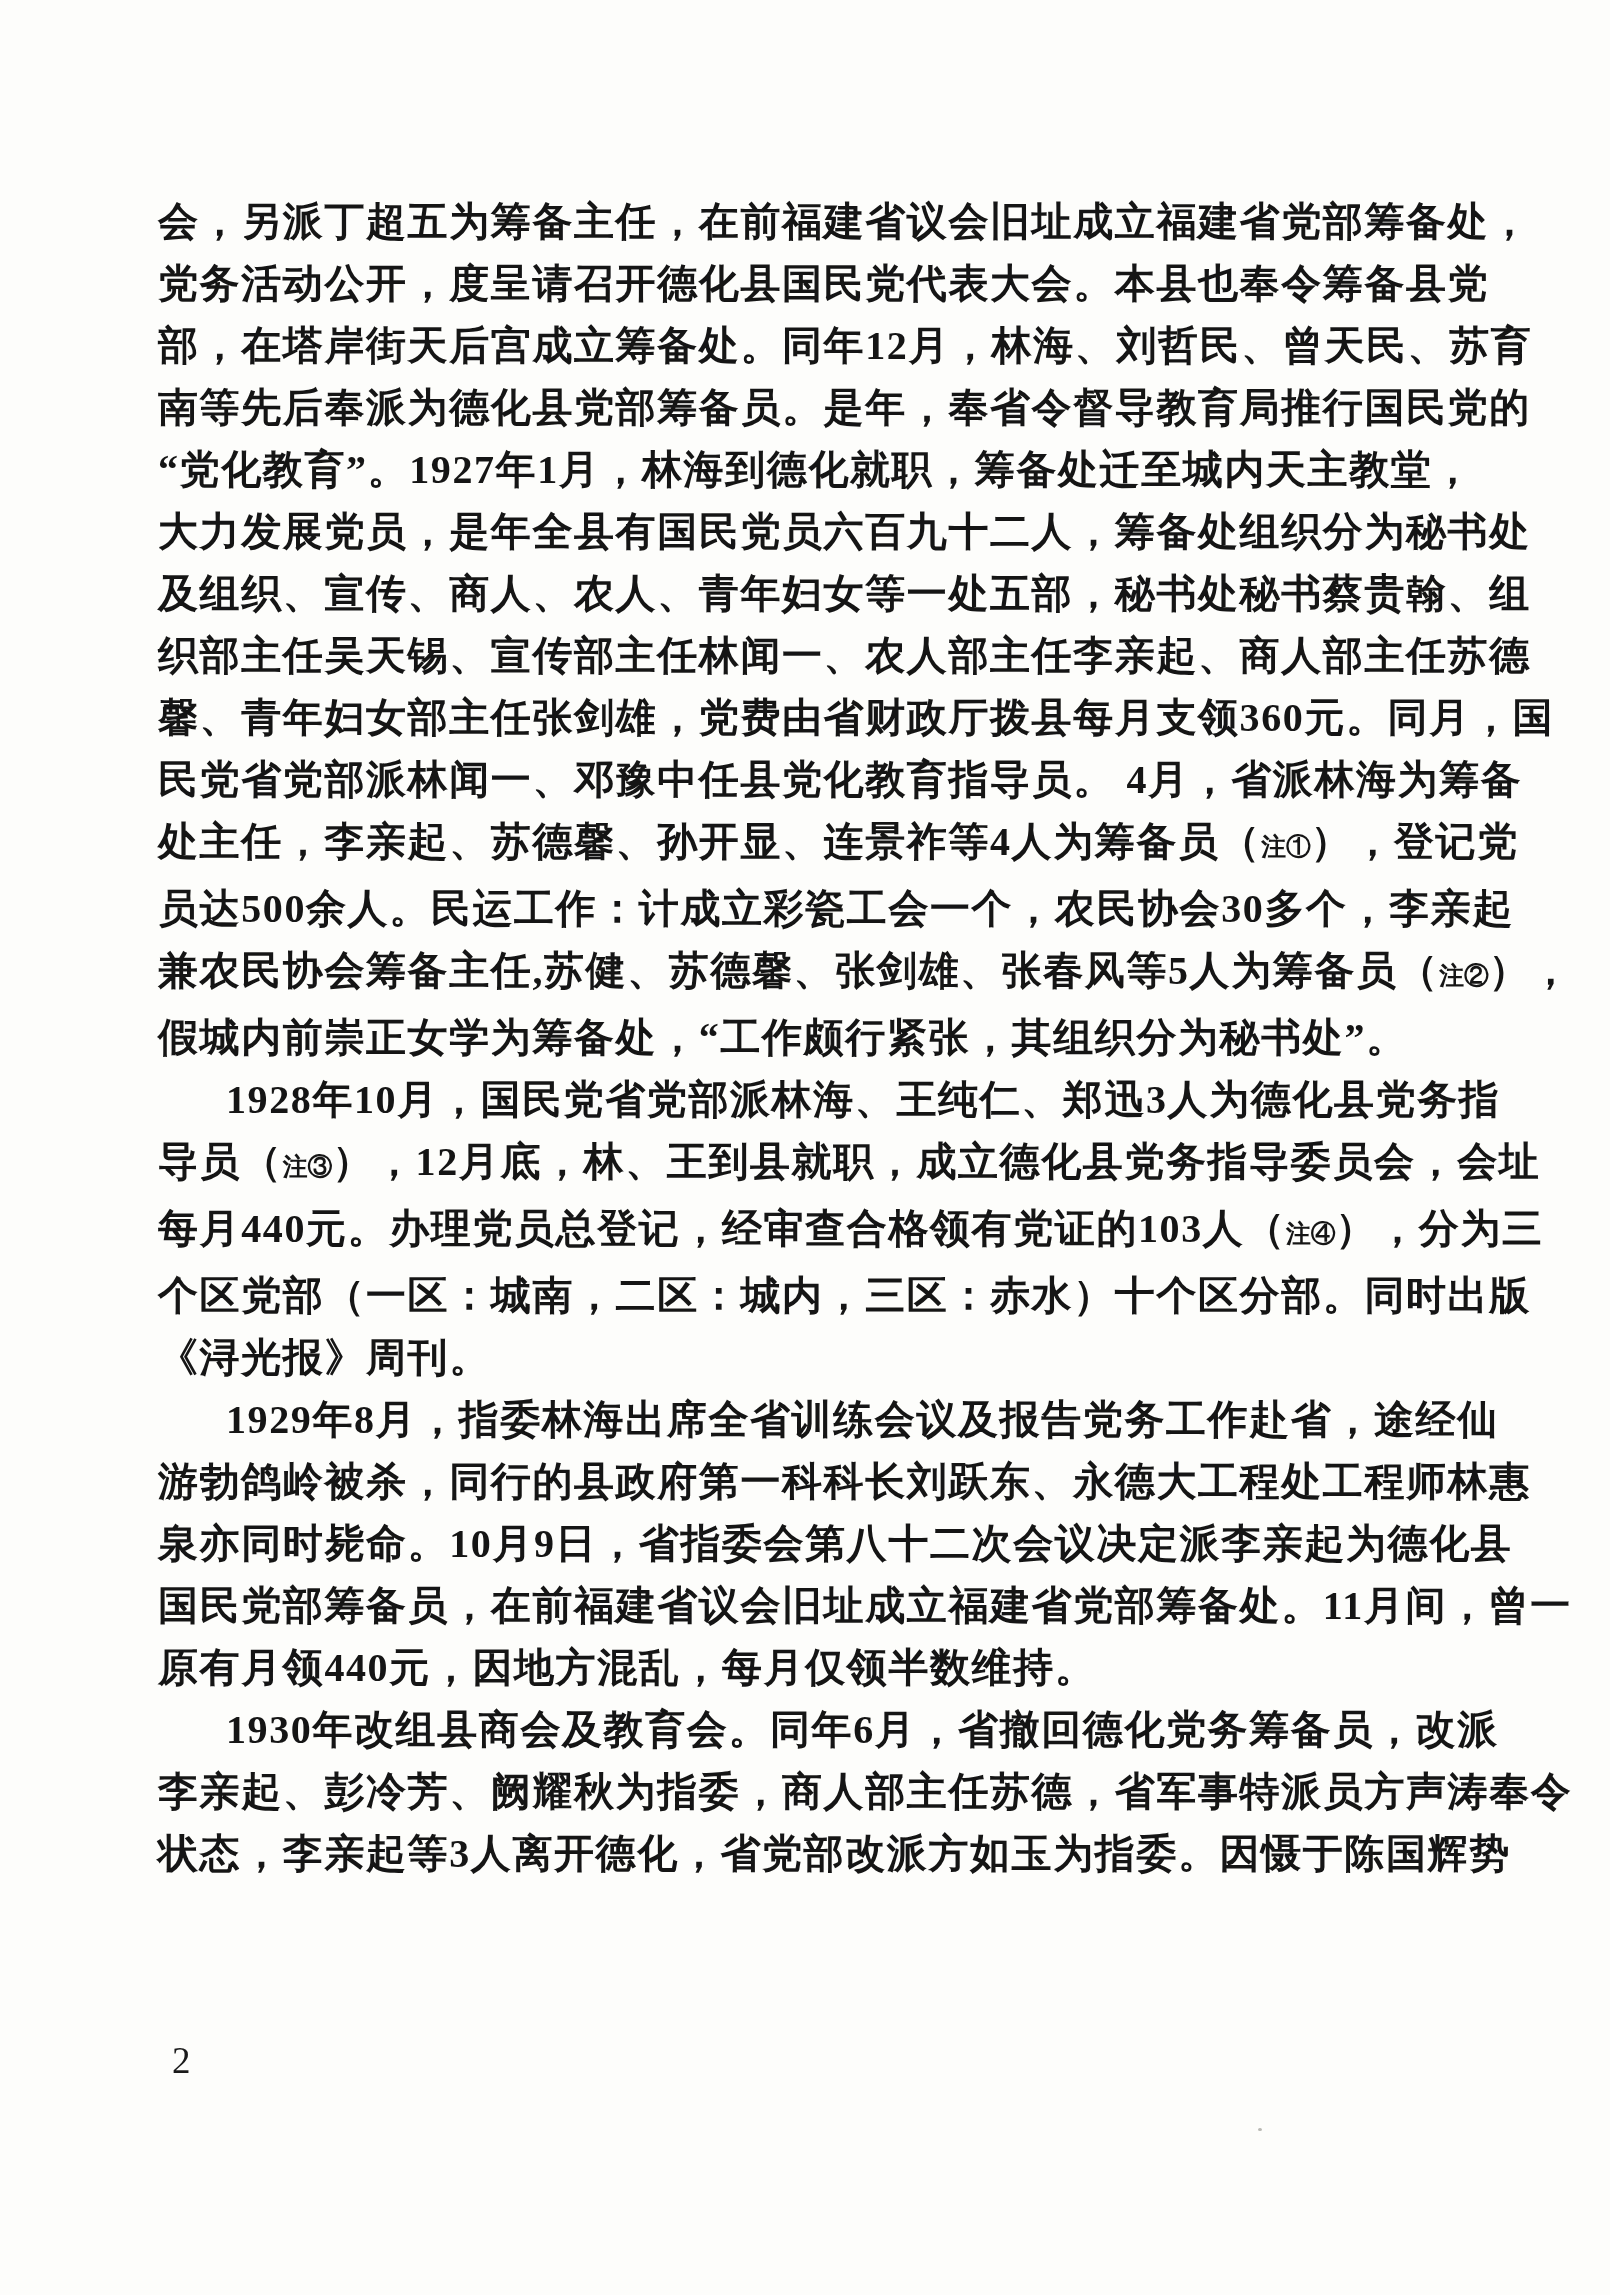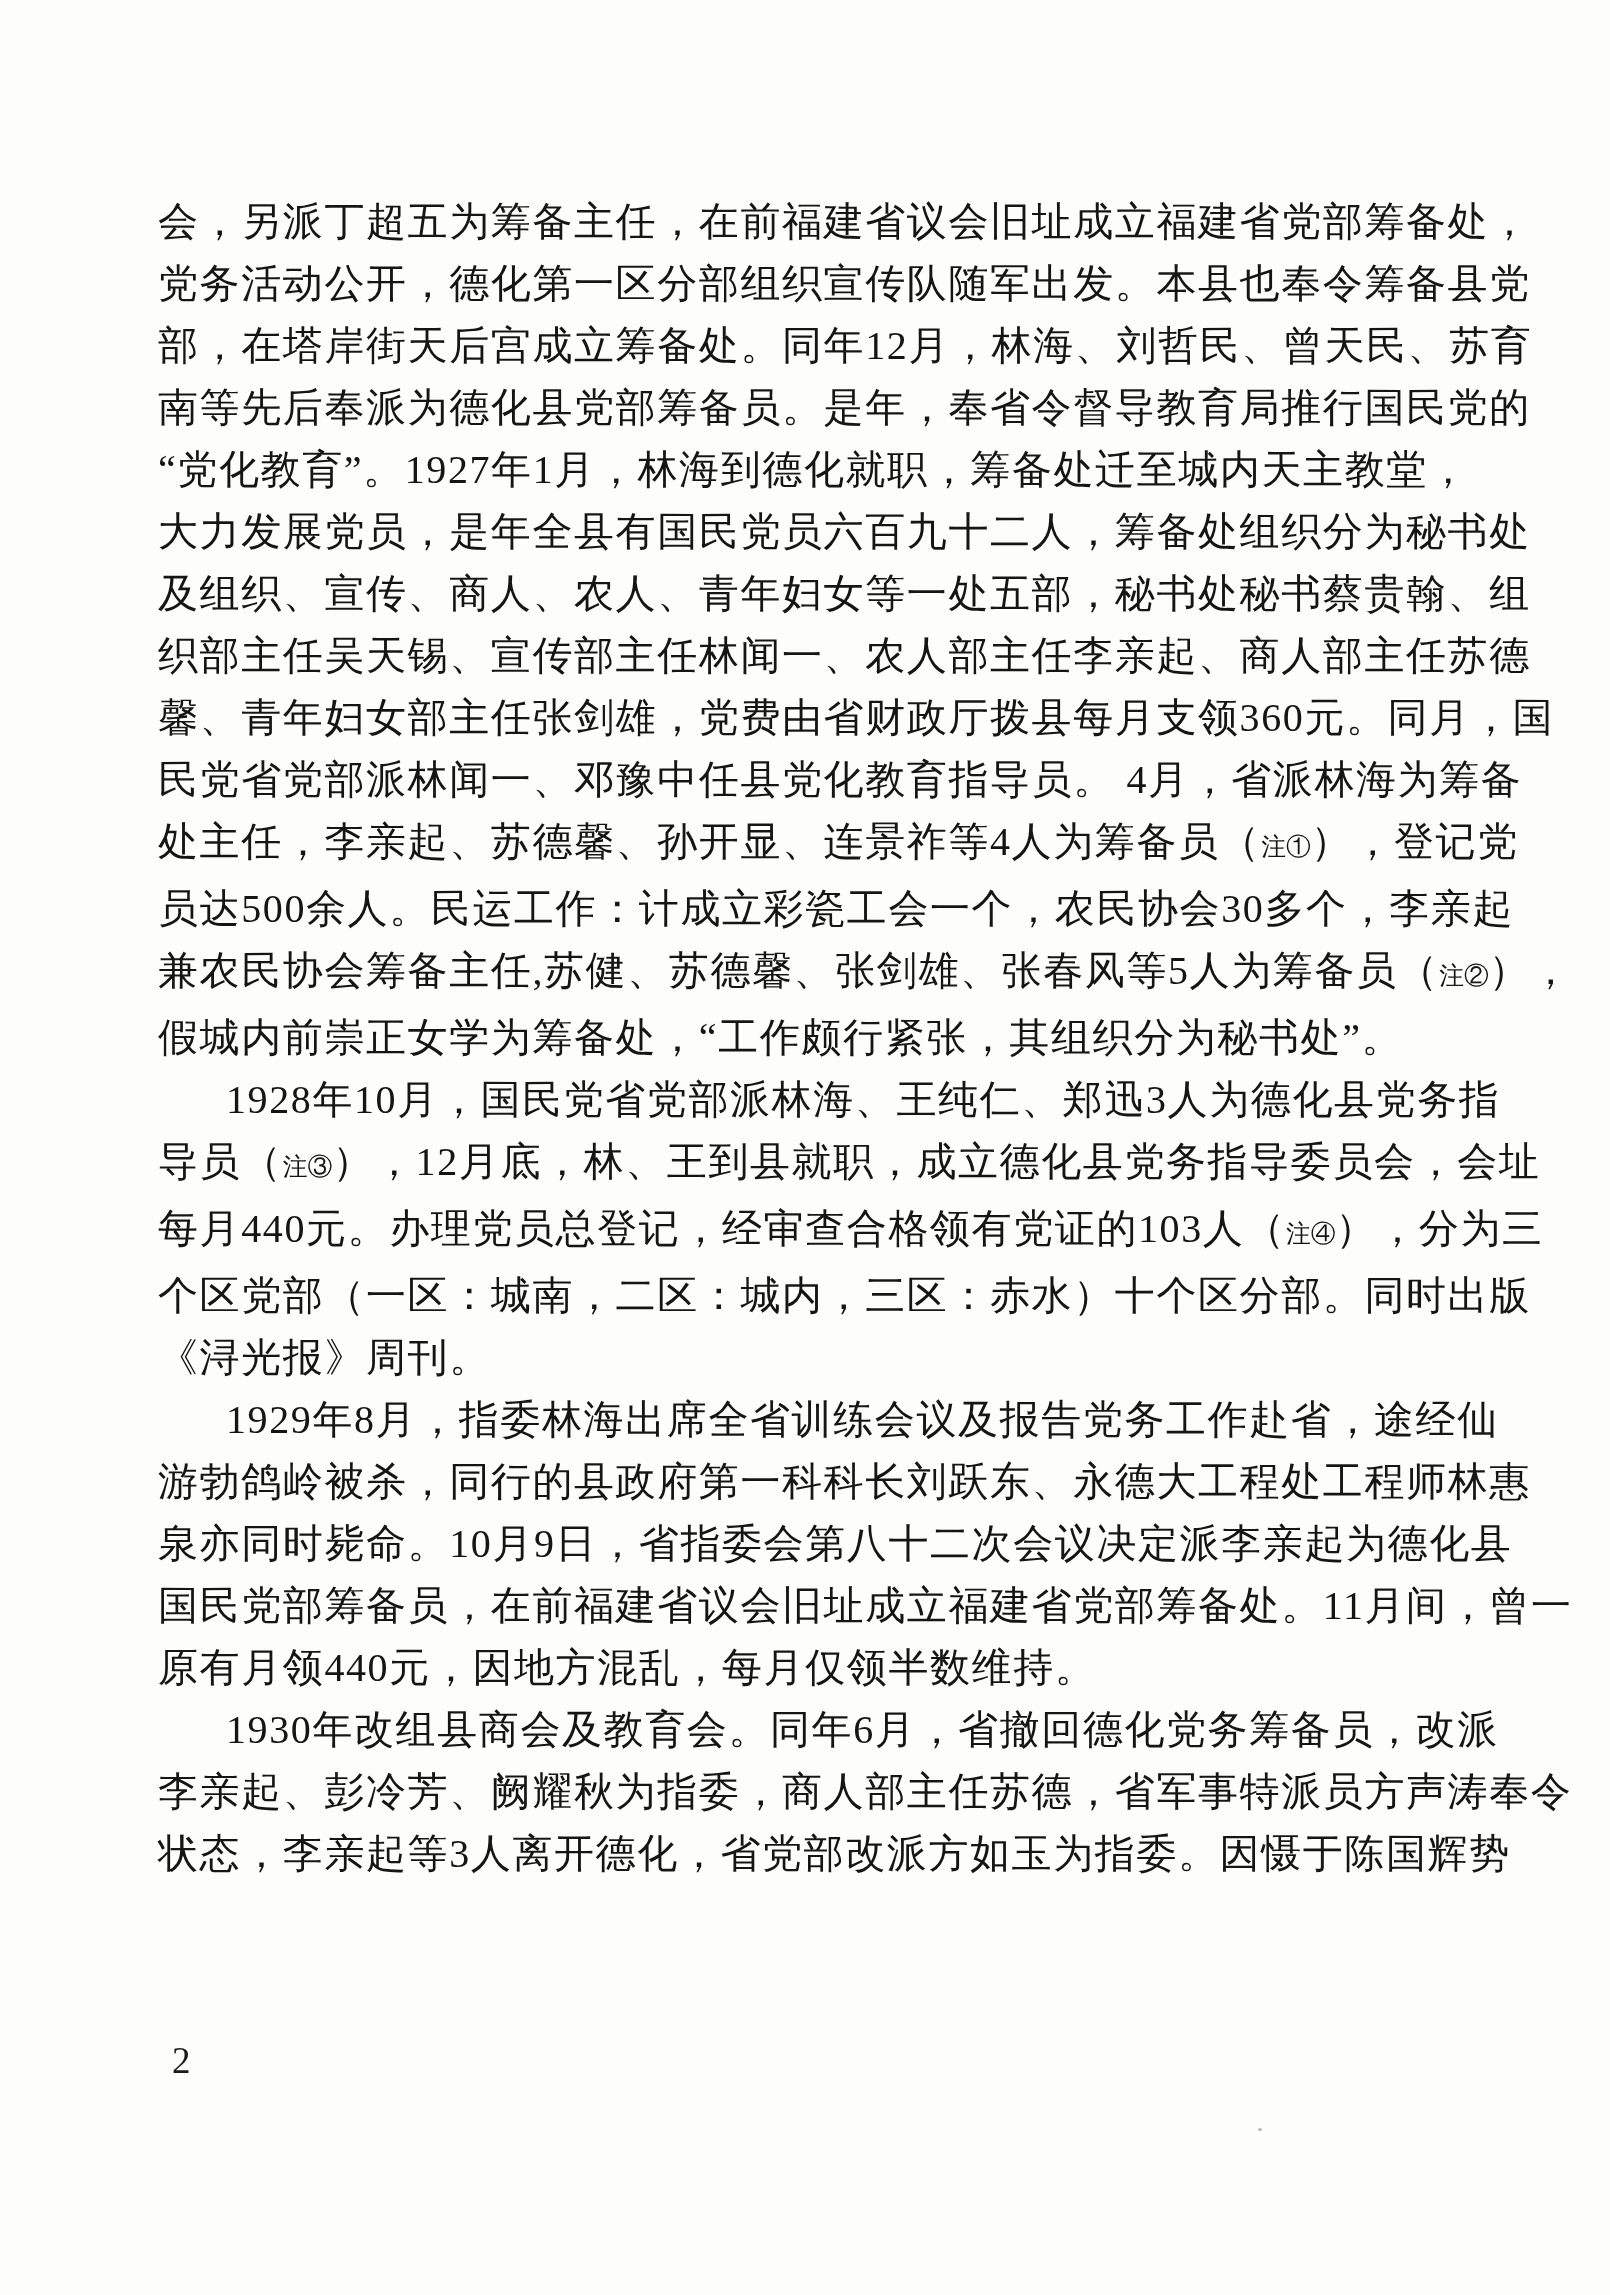--- a/index.html
+++ b/index.html
@@ -24,21 +24,21 @@
     position: absolute;
     left: 158px;
     top: 191px;
     width: 1312px;
   }
   .line {
     font-size: 40px;
     line-height: 62px;
     letter-spacing: 1.6px;
     white-space: nowrap;
-    font-weight: 400;
+    font-weight: 700;
     color: #151515;
   }
   .line.indent {
     text-indent: 1.7em;
   }
   .note-ref {
     font-size: 0.62em;
     letter-spacing: 0;
     text-align: center;
   }
@@ -59,21 +59,21 @@
     background: #b9b9b4;
     border-radius: 50%;
   }
 </style>
 </head>
 <body>
 
 <div class="page">
   <div class="text-block">
       <div class="line">会，另派丁超五为筹备主任，在前福建省议会旧址成立福建省党部筹备处，</div>
-      <div class="line">党务活动公开，德化第一区分部组织宣传队随军出发。本县也奉令筹备县党</div>
+      <div class="line">党务活动公开，度呈请召开德化县国民党代表大会。本县也奉令筹备县党</div>
       <div class="line">部，在塔岸街天后宫成立筹备处。同年12月，林海、刘哲民、曾天民、苏育</div>
       <div class="line">南等先后奉派为德化县党部筹备员。是年，奉省令督导教育局推行国民党的</div>
       <div class="line">“党化教育”。1927年1月，林海到德化就职，筹备处迁至城内天主教堂，</div>
       <div class="line">大力发展党员，是年全县有国民党员六百九十二人，筹备处组织分为秘书处</div>
       <div class="line">及组织、宣传、商人、农人、青年妇女等一处五部，秘书处秘书蔡贵翰、组</div>
       <div class="line">织部主任吴天锡、宣传部主任林闻一、农人部主任李亲起、商人部主任苏德</div>
       <div class="line">馨、青年妇女部主任张剑雄，党费由省财政厅拨县每月支领360元。同月，国</div>
       <div class="line">民党省党部派林闻一、邓豫中任县党化教育指导员。 4月，省派林海为筹备</div>
       <div class="line">处主任，李亲起、苏德馨、孙开显、连景祚等4人为筹备员（<span class="note-ref">注①</span>），登记党</div>
       <div class="line">员达500余人。民运工作：计成立彩瓷工会一个，农民协会30多个，李亲起</div>

